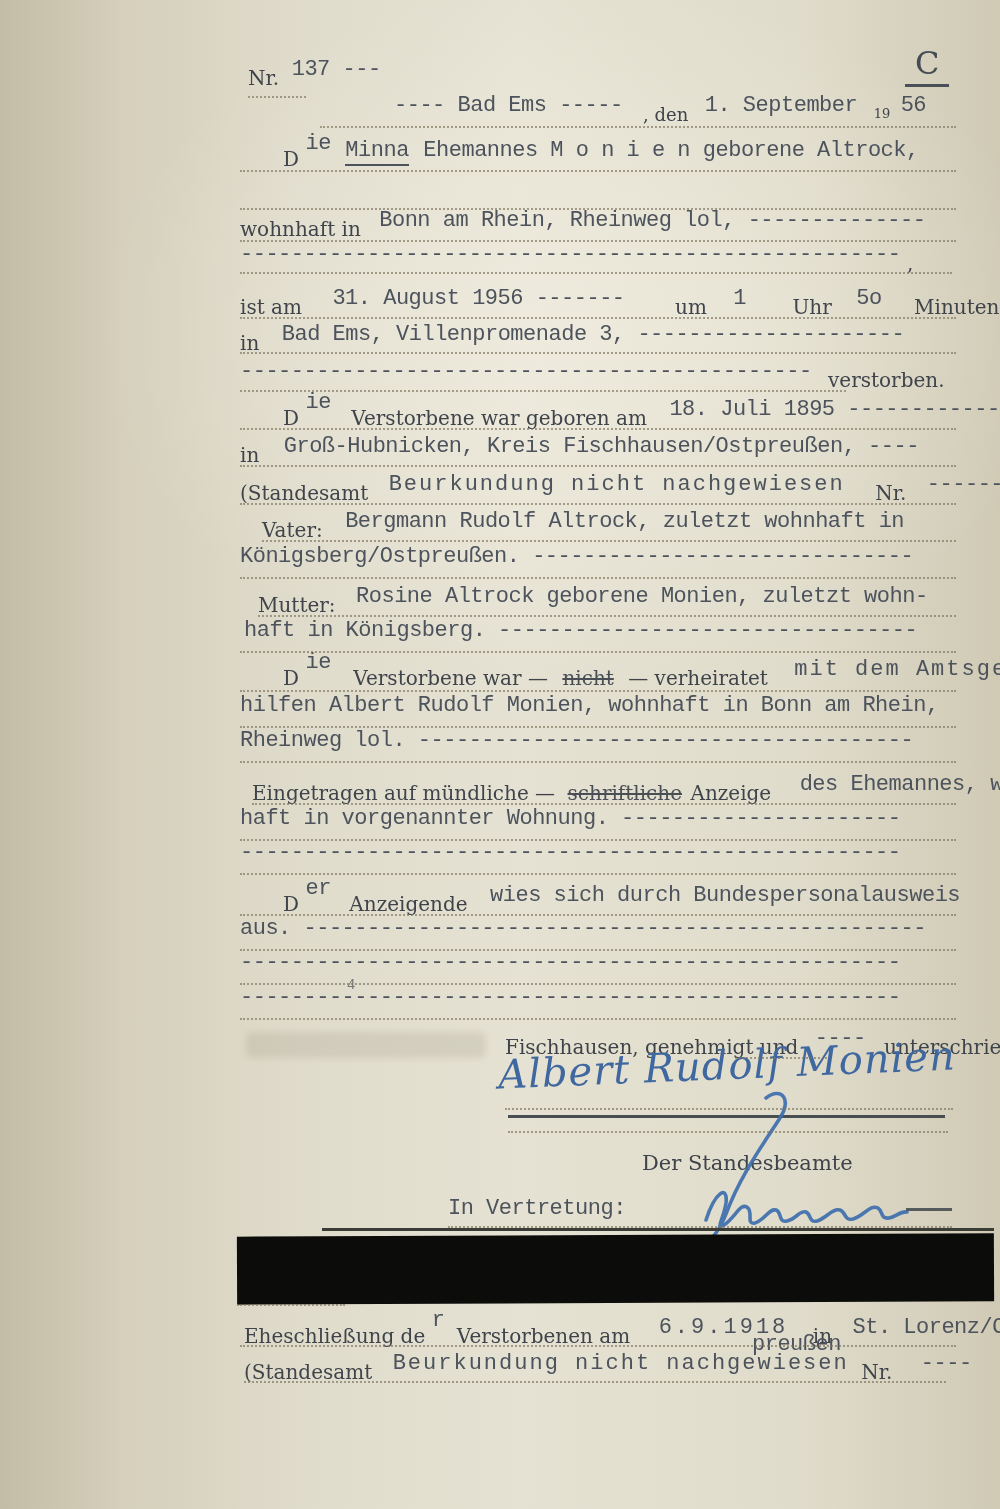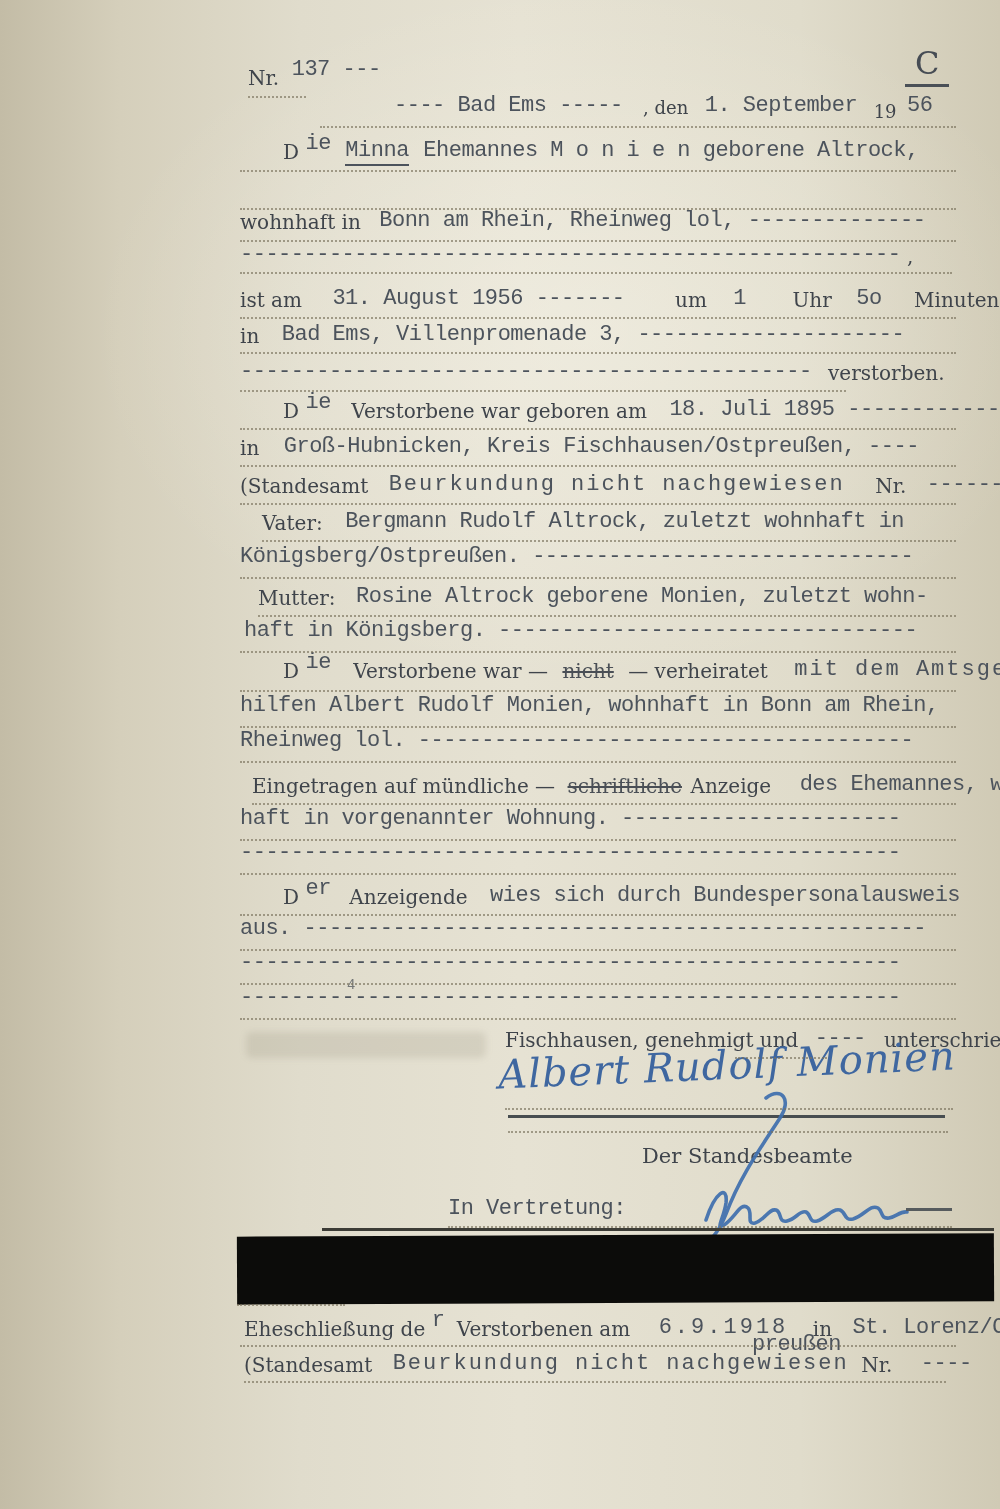--- a/index.html
+++ b/index.html
@@ -5,21 +5,21 @@
   html,body{margin:0;padding:0;background:#b9b19c;}
   #page{
     position:relative;width:1000px;height:1509px;overflow:hidden;
     background:
       radial-gradient(ellipse 700px 500px at 58% 22%, rgba(255,253,244,.35), rgba(255,253,244,0) 70%),
       linear-gradient(90deg,#c3bca6 0,#d5cfbb 12%,#e0dccc 30%,#e6e2d3 52%,#e0dccb 80%,#d0cab5 100%),
       #dcd7c6;
     font-family:"Liberation Sans", sans-serif;
   }
   .row{position:absolute;white-space:nowrap;line-height:26px;}
-  .pre{font-family:"DejaVu Serif", serif;font-size:20px;color:#3f444b;position:relative;top:3px;}
+  .pre{font-family:"DejaVu Serif", serif;font-size:20px;color:#3f444b;position:relative;top:10px;}
   .typ{font-family:"Liberation Mono", monospace;font-size:22px;color:#4c535c;letter-spacing:-0.5px;}
   .sp{letter-spacing:2px;}
   .sp2{letter-spacing:3px;}
   .sup{position:relative;top:-7px;}
   .u-sol{border-bottom:2px solid #4c535c;padding-bottom:1px;}
   .strike{text-decoration:line-through;text-decoration-thickness:2px;color:#4a4f56;}
   .dl{position:absolute;height:0;border-top:2px dotted rgba(122,114,92,.65);}
   .rule{position:absolute;background:#474d50;}
   .sig1{position:absolute;left:498px;top:1042px;font-family:"DejaVu Serif", serif;font-style:italic;
         font-size:40px;color:#3f67a0;transform:rotate(-2.4deg);letter-spacing:1px;white-space:nowrap;}
@@ -42,21 +42,21 @@
 
   <div class="row" style="left:248px;top:55px;text-align:right;">
     <span class="pre" style="top:10px;">Nr.</span>
     <span class="typ" style="margin-left:8px;">137 ---</span>
   </div>
 
   <div class="row" style="left:320px;top:92px;">
     <span class="typ" style="margin-left:74px;">---- Bad Ems -----</span>
     <span class="pre" style="margin-left:16px;font-size:18px;">, den</span>
     <span class="typ" style="margin-left:12px;">1. September</span>
-    <span class="pre" style="margin-left:12px;font-size:18px;top:7px;">19</span>
+    <span class="pre" style="margin-left:12px;font-size:13px;top:7px;">19</span>
     <span class="typ" style="margin-left:6px;">56</span>
   </div>
 
   <div class="row" style="left:240px;top:136px;">
     <span class="pre" style="margin-left:43px;">D</span>
     <span class="typ sup" style="margin-left:2px;">ie</span>
     <span class="typ u-sol" style="margin-left:10px;">Minna</span>
     <span class="typ" style="margin-left:10px;">Ehemannes M o n i e n  geborene Altrock,</span>
   </div>
 

